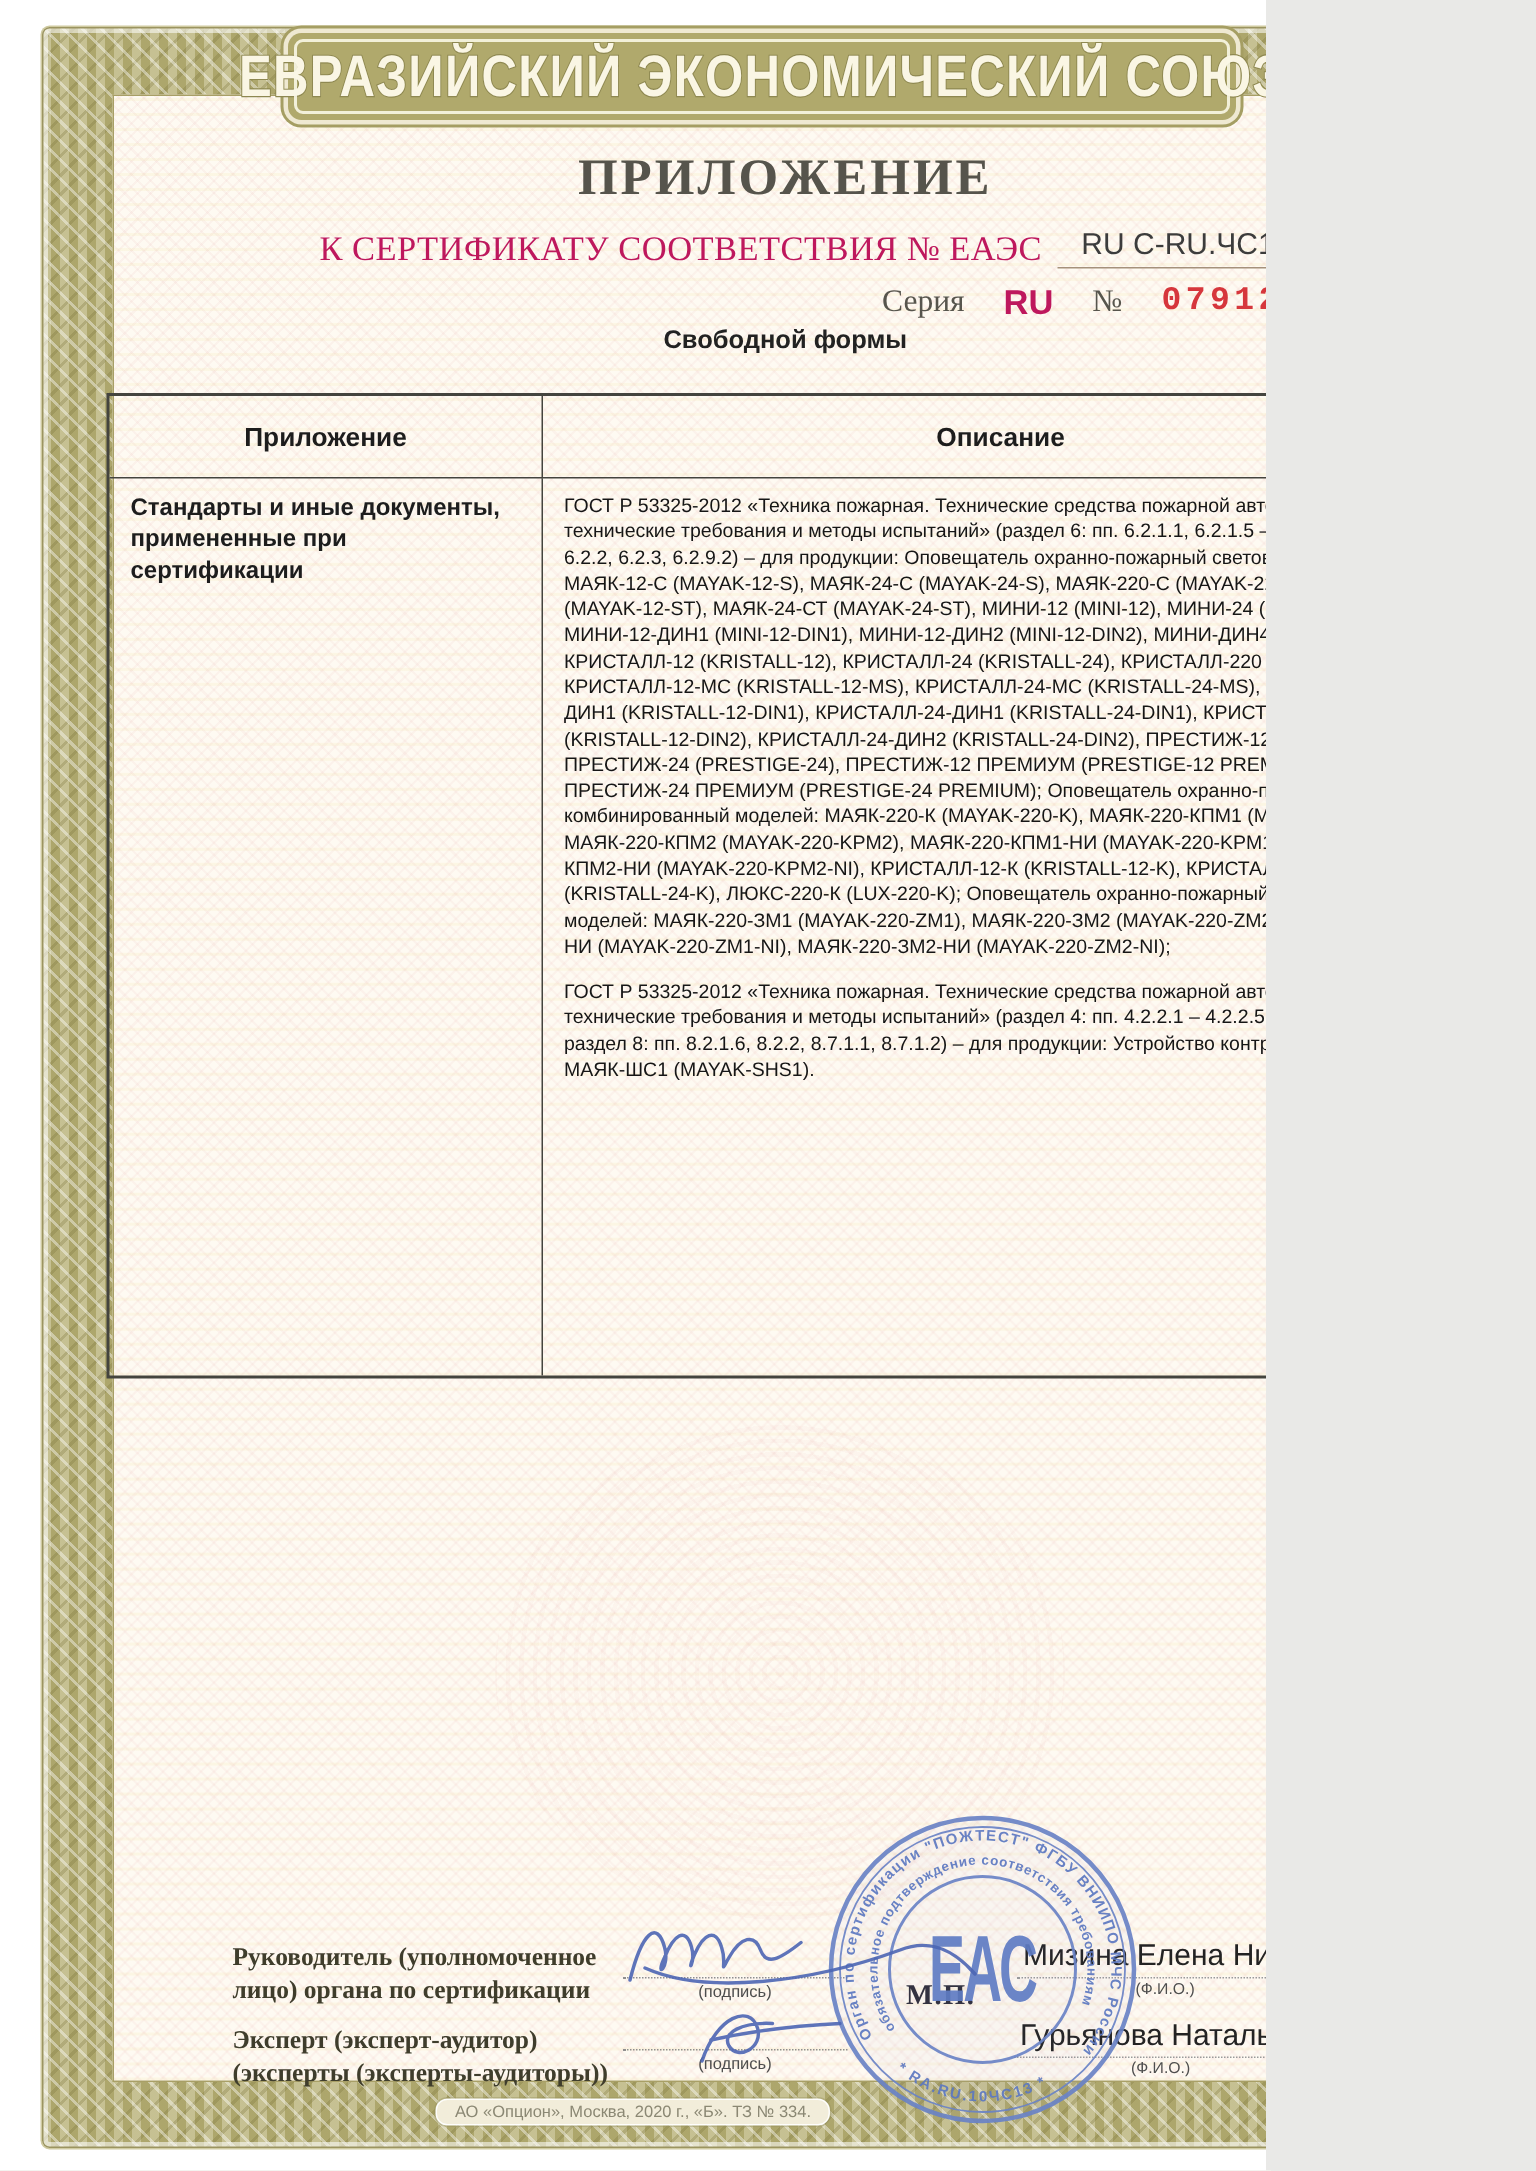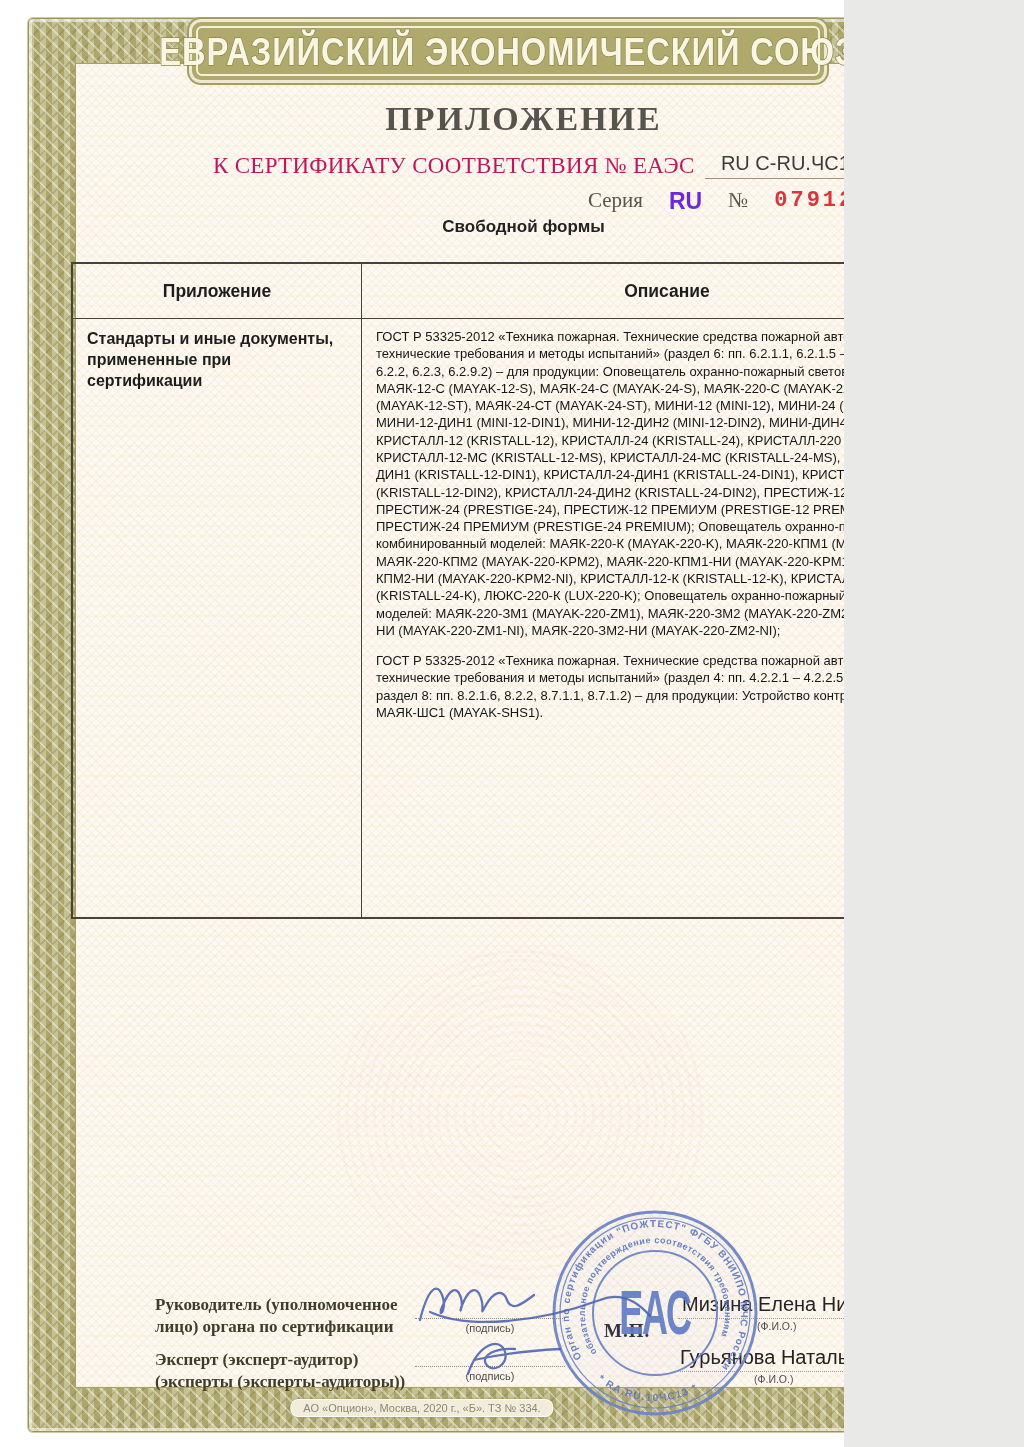--- a/index.html
+++ b/index.html
@@ -37,21 +37,21 @@
   .doc-title{position:absolute;left:75px;top:100px;width:897px;text-align:center;
     font-family:"Liberation Serif",serif;font-weight:bold;font-size:34px;letter-spacing:2px;color:#56544c;}
 
   .cert-line{position:absolute;left:213px;top:152px;width:772px;display:flex;align-items:flex-end;}
   .cert-prefix{font-family:"Liberation Serif",serif;font-size:23px;color:#be185d;white-space:nowrap;letter-spacing:.3px;}
   .cert-num{flex:1;margin-left:10px;text-align:center;font-size:20px;color:#3c3c3c;
     border-bottom:1.5px solid #a5917b;padding-bottom:3px;white-space:nowrap;}
 
   .series-line{position:absolute;left:588px;top:188px;display:flex;align-items:flex-start;gap:26px;}
   .series-label,.num-sign{font-family:"Liberation Serif",serif;font-size:21px;color:#57554d;}
-  .series-value{font-size:23px;font-weight:bold;color:#6d28d9;}
+  .series-value{font-size:23px;font-weight:bold;color:#be185d;}
   .blank-number{font-family:"Liberation Mono",monospace;font-size:22px;font-weight:bold;color:#d6363c;letter-spacing:3px;}
 
   .form-note{position:absolute;left:75px;top:217px;width:897px;text-align:center;font-weight:bold;font-size:17px;color:#222;}
 
   
   .doc-table{position:absolute;left:71px;top:262px;width:899px;height:653px;display:grid;
     grid-template-columns:289px 1fr;grid-template-rows:55px 1fr;border:2px solid #44443e;}
   .th{display:flex;align-items:center;justify-content:center;font-weight:bold;font-size:17.5px;color:#1d1d1d;
     border-bottom:1.5px solid #44443e;}
   .th-annex{border-right:1.5px solid #44443e;}

